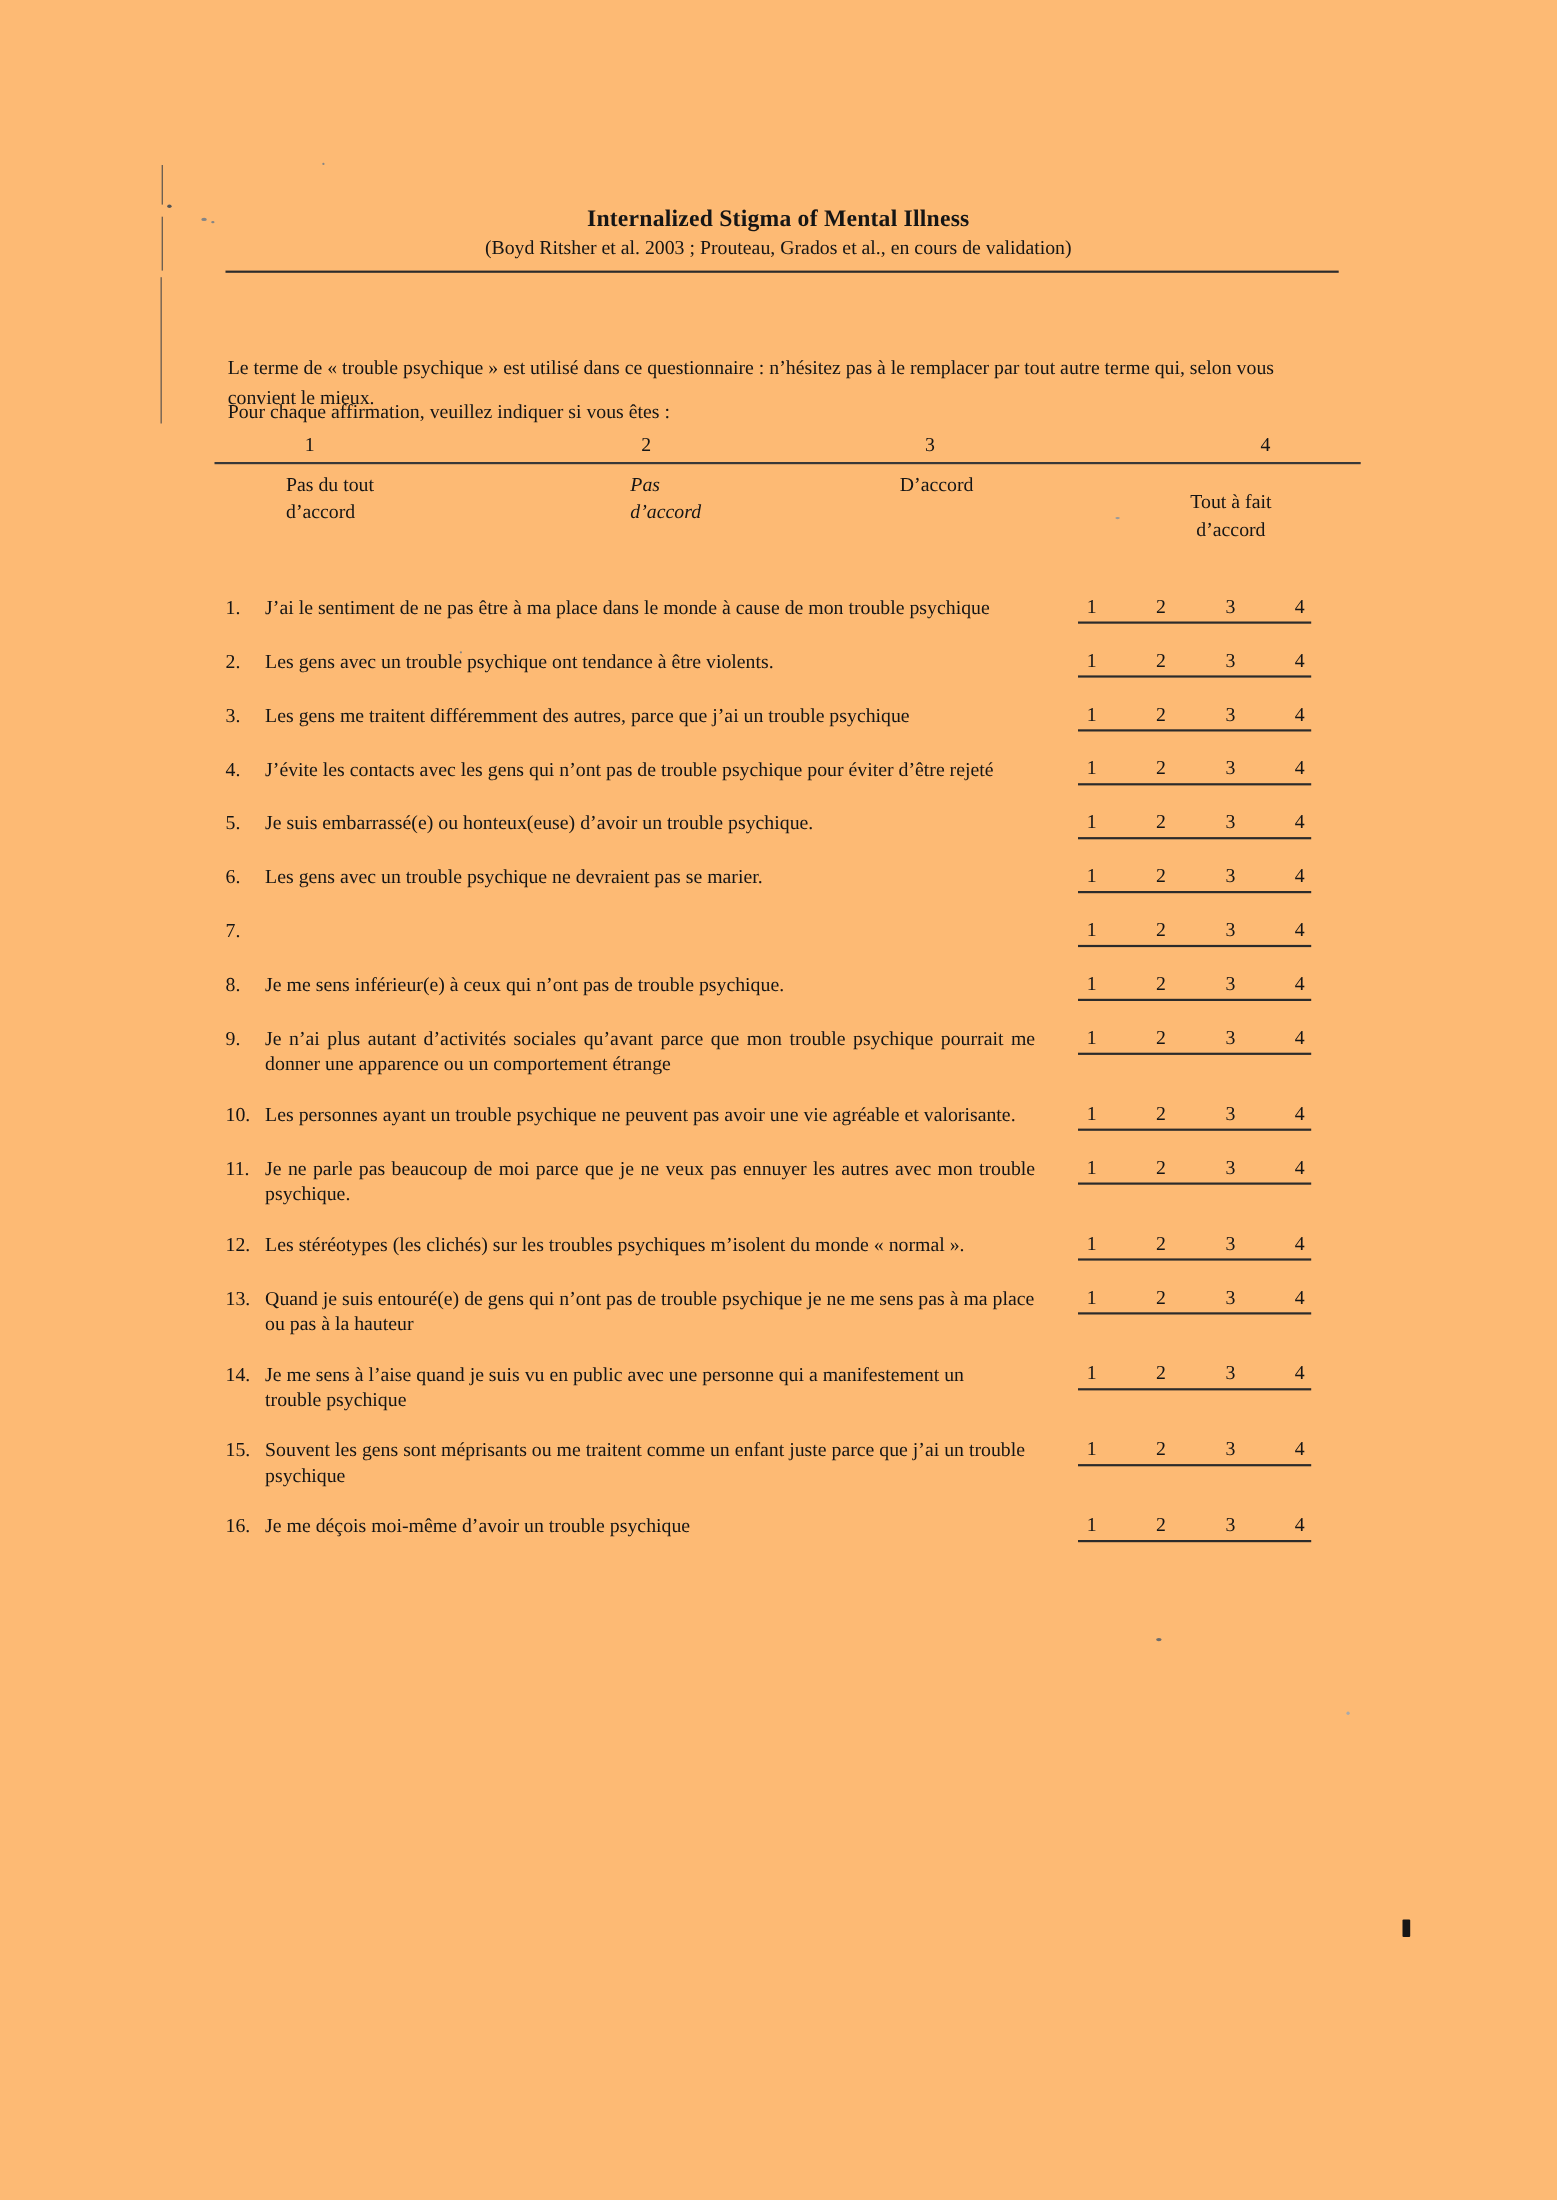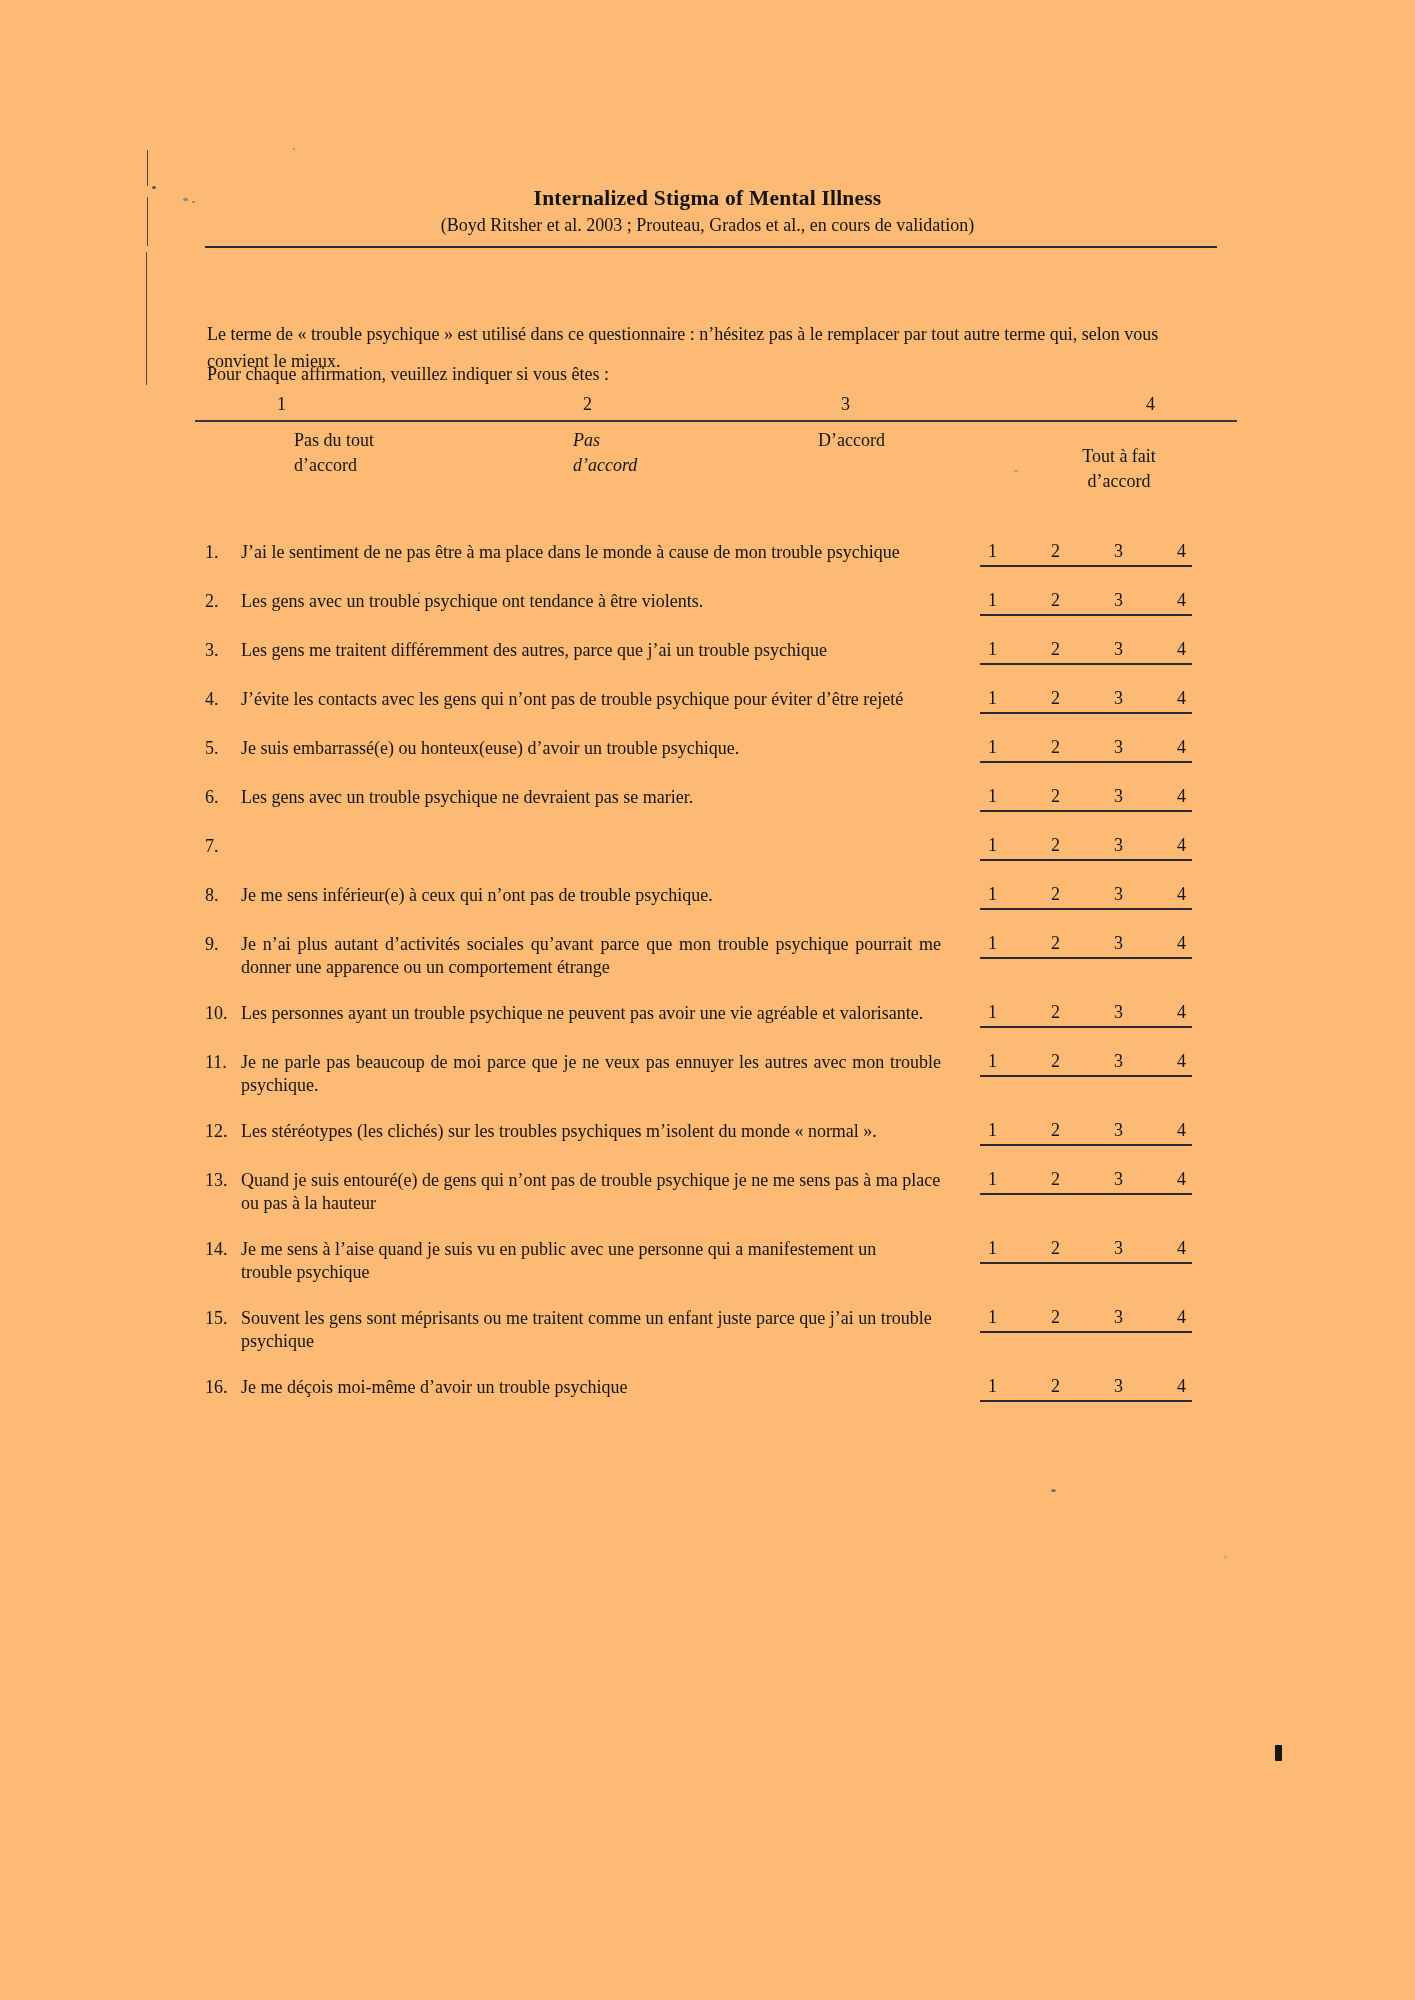--- a/index.html
+++ b/index.html
@@ -22,21 +22,21 @@
   .intro2{position:absolute;top:349px;left:207px;width:985px;
           font-size:18px;line-height:27px;margin-top:12px;}
 
   
   .legend{position:absolute;top:0;left:0;width:1415px;height:0;}
   .legend .lnum{position:absolute;top:394px;font-size:18px;}
   .legend .lrule{position:absolute;top:420px;left:195px;width:1042px;height:2px;
                  background:#383838;}
   .legend .llab{position:absolute;font-size:18px;line-height:25px;}
   #ln1{left:277px;} #ln2{left:583px;} #ln3{left:841px;} #ln4{left:1146px;}
-  #ll1{top:428px;left:294px;width:160px;}
+  #ll1{top:428px;left:260px;width:160px;}
   #ll2{top:428px;left:573px;width:160px;font-style:italic;}
   #ll3{top:428px;left:818px;width:160px;}
   #ll4{top:444px;left:1040px;width:158px;text-align:center;}
 
   
   .items{position:absolute;top:541px;left:205px;width:987px;}
   .item{display:flex;align-items:flex-start;margin-bottom:23px;}
   .item .num{flex:none;width:36px;font-size:18px;line-height:23px;}
   .item .text{flex:none;width:700px;font-size:18px;line-height:23px;}
   .item.justify .text{text-align:justify;}

